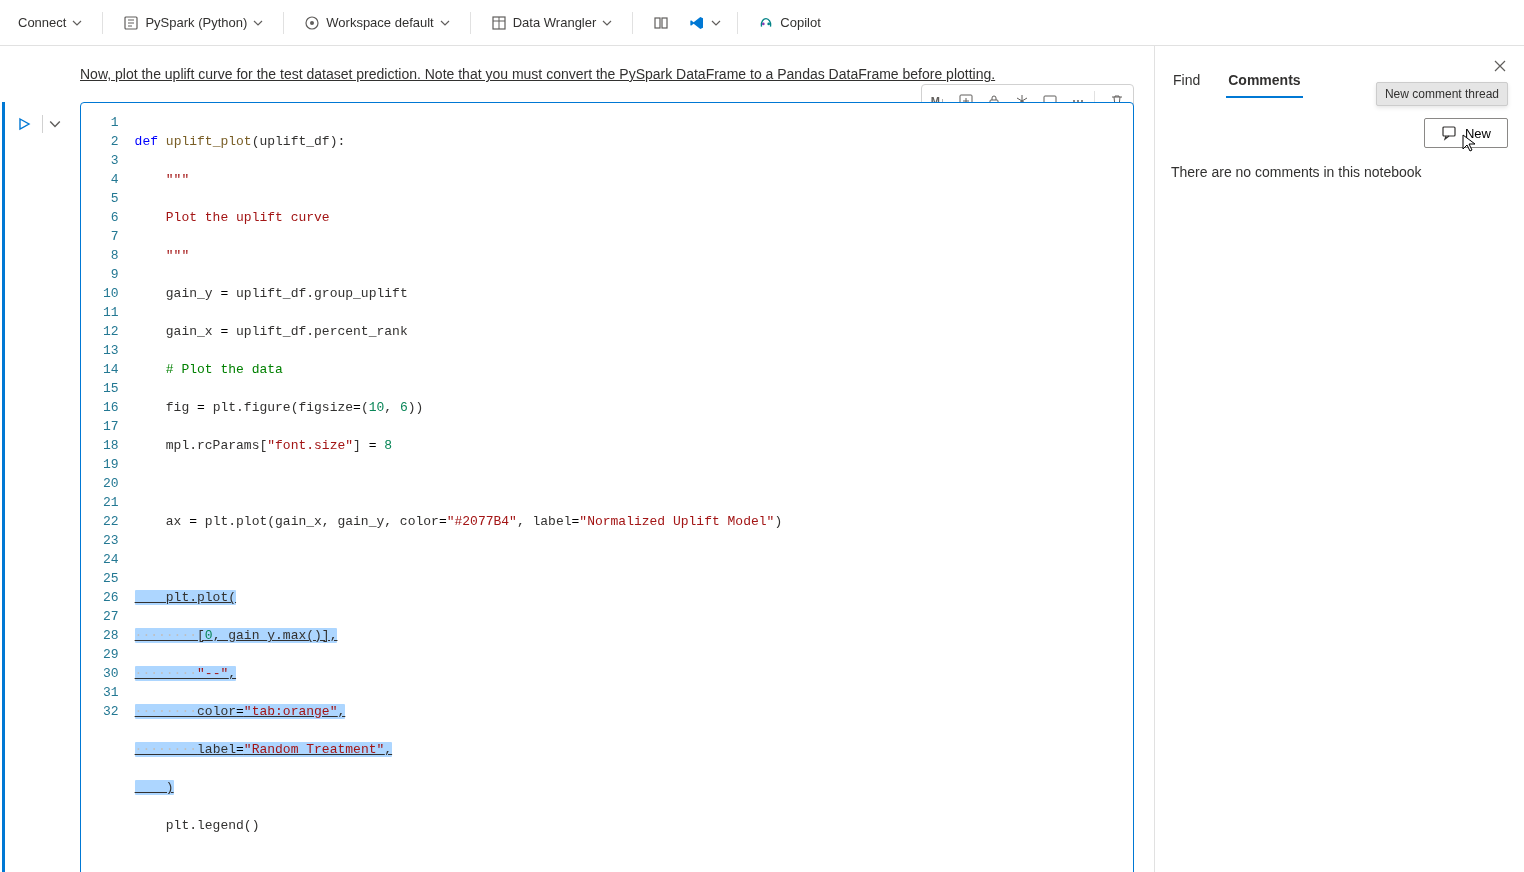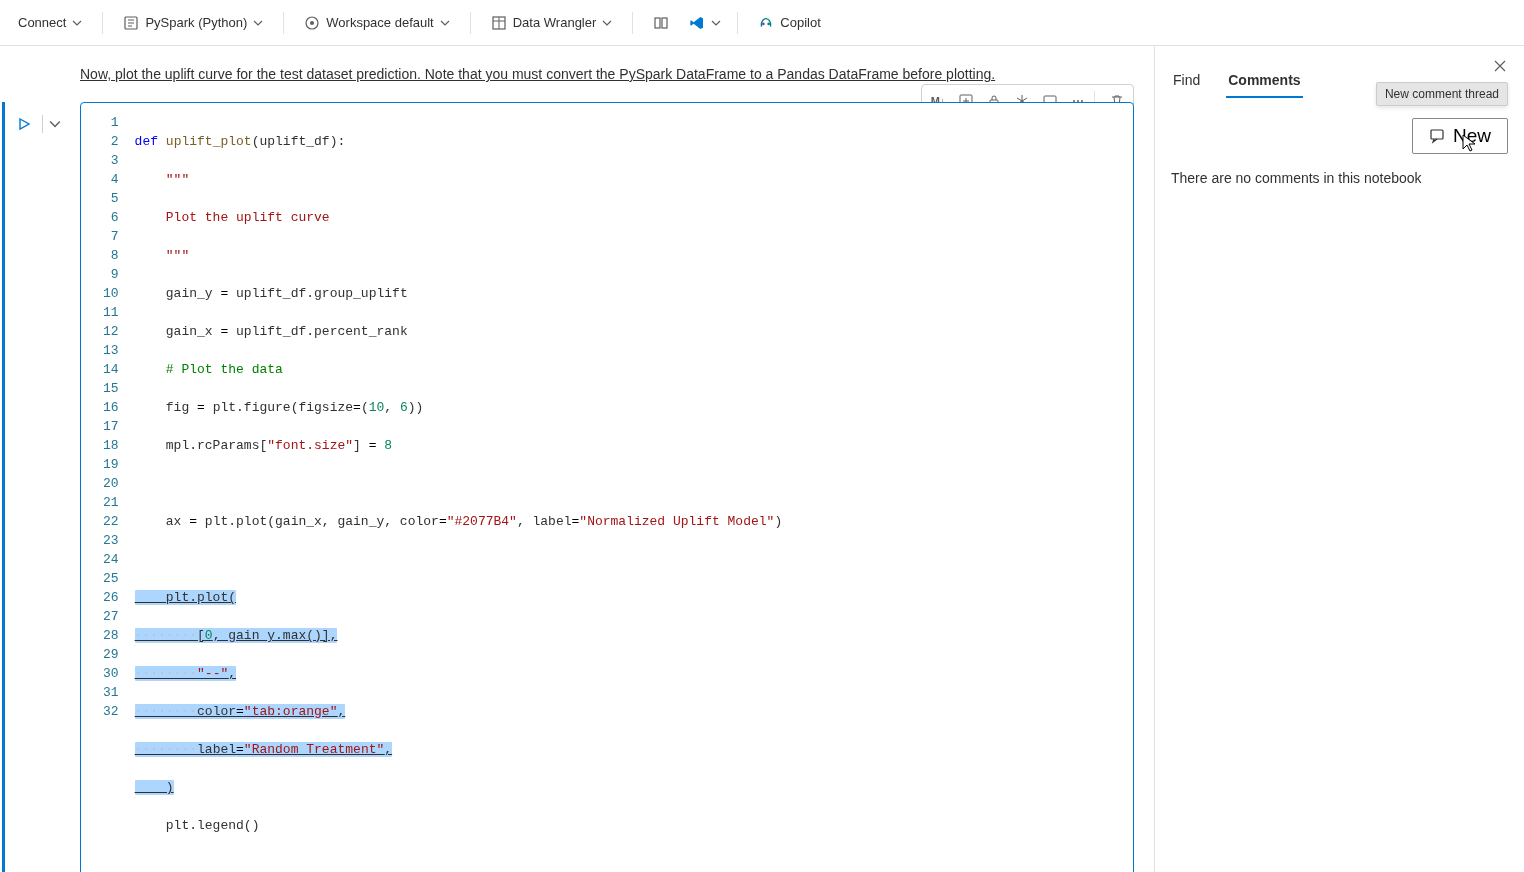--- a/index.html
+++ b/index.html
@@ -50,21 +50,21 @@
 .com { color: #008000; }
 .num { color: #098658; }
 .op { color: #000; }
 
 .side-panel { width: 370px; border-left: 1px solid #e1e1e1; display: flex; flex-direction: column; padding: 12px 16px; position: relative; }
 .panel-close { position: absolute; top: 10px; right: 14px; cursor: pointer; color: #605e5c; width: 20px; height: 20px; display: flex; align-items: center; justify-content: center; }
 .panel-tabs { display: flex; gap: 24px; margin-top: 6px; margin-bottom: 8px; }
 .ptab { font-size: 14px; padding: 8px 2px; cursor: pointer; color: #323130; border-bottom: 2px solid transparent; }
 .ptab.active { font-weight: 600; border-bottom-color: #0078d4; }
 .tooltip { position: absolute; top: 36px; right: 16px; background: #e5e5e5; border: 1px solid #ccc; padding: 4px 8px; font-size: 12px; border-radius: 2px; box-shadow: 0 2px 4px rgba(0,0,0,0.1); z-index: 10; }
-.new-btn { align-self: flex-end; display: flex; align-items: center; gap: 8px; padding: 6px 16px; border: 1px solid #8a8886; border-radius: 2px; background: #fff; cursor: pointer; font-size: 19px; margin-top: 12px; margin-bottom: 16px; position: relative; }
+.new-btn { align-self: flex-end; display: flex; align-items: center; gap: 8px; padding: 6px 16px; border: 1px solid #8a8886; border-radius: 2px; background: #fff; cursor: pointer; font-size: 13px; margin-top: 12px; margin-bottom: 16px; position: relative; }
 .cursor-fake { position: absolute; right: 30px; top: 14px; width: 16px; height: 20px; }
 .empty-msg { font-size: 14px; color: #323130; }
 
 svg { display: block; }
 </style>
 </head>
 <body>
 
 <div class="toolbar">
   <div class="tb-item">

